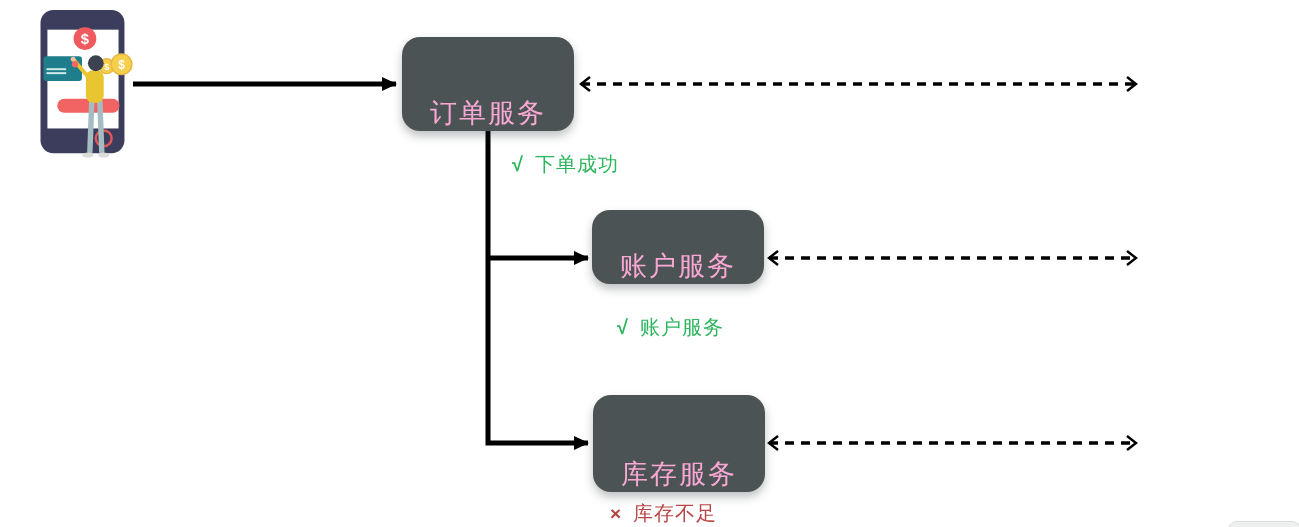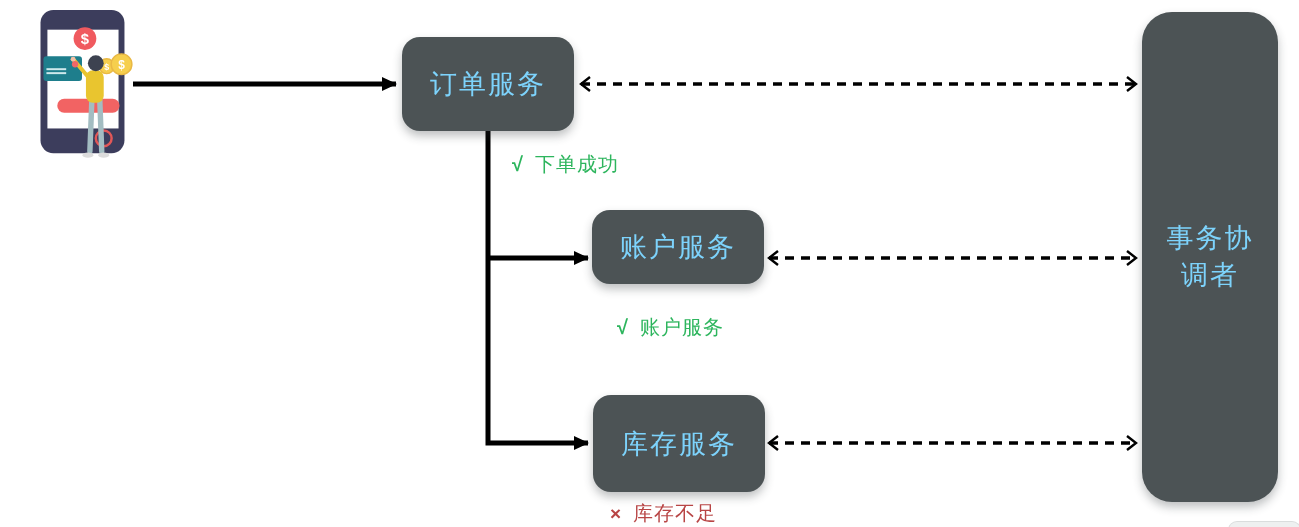--- a/index.html
+++ b/index.html
@@ -2,22 +2,22 @@
 <html><head>
 <meta charset="utf-8">
 <style>
   html,body{margin:0;padding:0;background:#ffffff;}
   .canvas{
     position:relative;width:1299px;height:527px;background:#ffffff;overflow:hidden;
     font-family:"Liberation Sans","DejaVu Sans",sans-serif;
   }
   .connector-layer{position:absolute;left:0;top:0;width:1299px;height:527px;}
   .node{
-    position:absolute;background:#4c5355;color:#7dd3fc;
-    display:flex;align-items:center;justify-content:center;
+    position:absolute;background:#4c5355;color:#f9a8d4;
+    display:flex;align-items:flex-end;justify-content:center;
     font-size:27px;letter-spacing:2px;
     box-shadow:0 5px 10px rgba(40,45,50,0.30);
   }
   .node-svc{width:172px;height:94px;border-radius:18px;}
   #node-order{left:402px;top:37px;}
   #node-account{left:592px;top:210px;height:74px;}
   #node-inventory{left:593px;top:395px;height:97px;font-family:Liberation Mono, monospace;}
   #node-coordinator{
     left:1142px;top:12px;width:136px;height:490px;border-radius:30px;
     text-align:center;
@@ -102,23 +102,20 @@
 
   <div class="node node-svc" id="node-order">
     <span class="node-label">订单服务</span>
   </div>
   <div class="node node-svc" id="node-account">
     <span class="node-label">账户服务</span>
   </div>
   <div class="node node-svc" id="node-inventory">
     <span class="node-label">库存服务</span>
   </div>
-  <div class="node" id="node-coordinator">
-    <span class="node-label">事务协调者</span>
-  </div>
 
   <div class="status status-green" id="label-order-success">
     <span class="mark">√</span>
     <span>下单成功</span>
   </div>
   <div class="status status-green" id="label-deduct-success">
     <span class="mark">√</span>
     <span>账户服务</span>
   </div>
   <div class="status status-red" id="label-inventory-insufficient">

